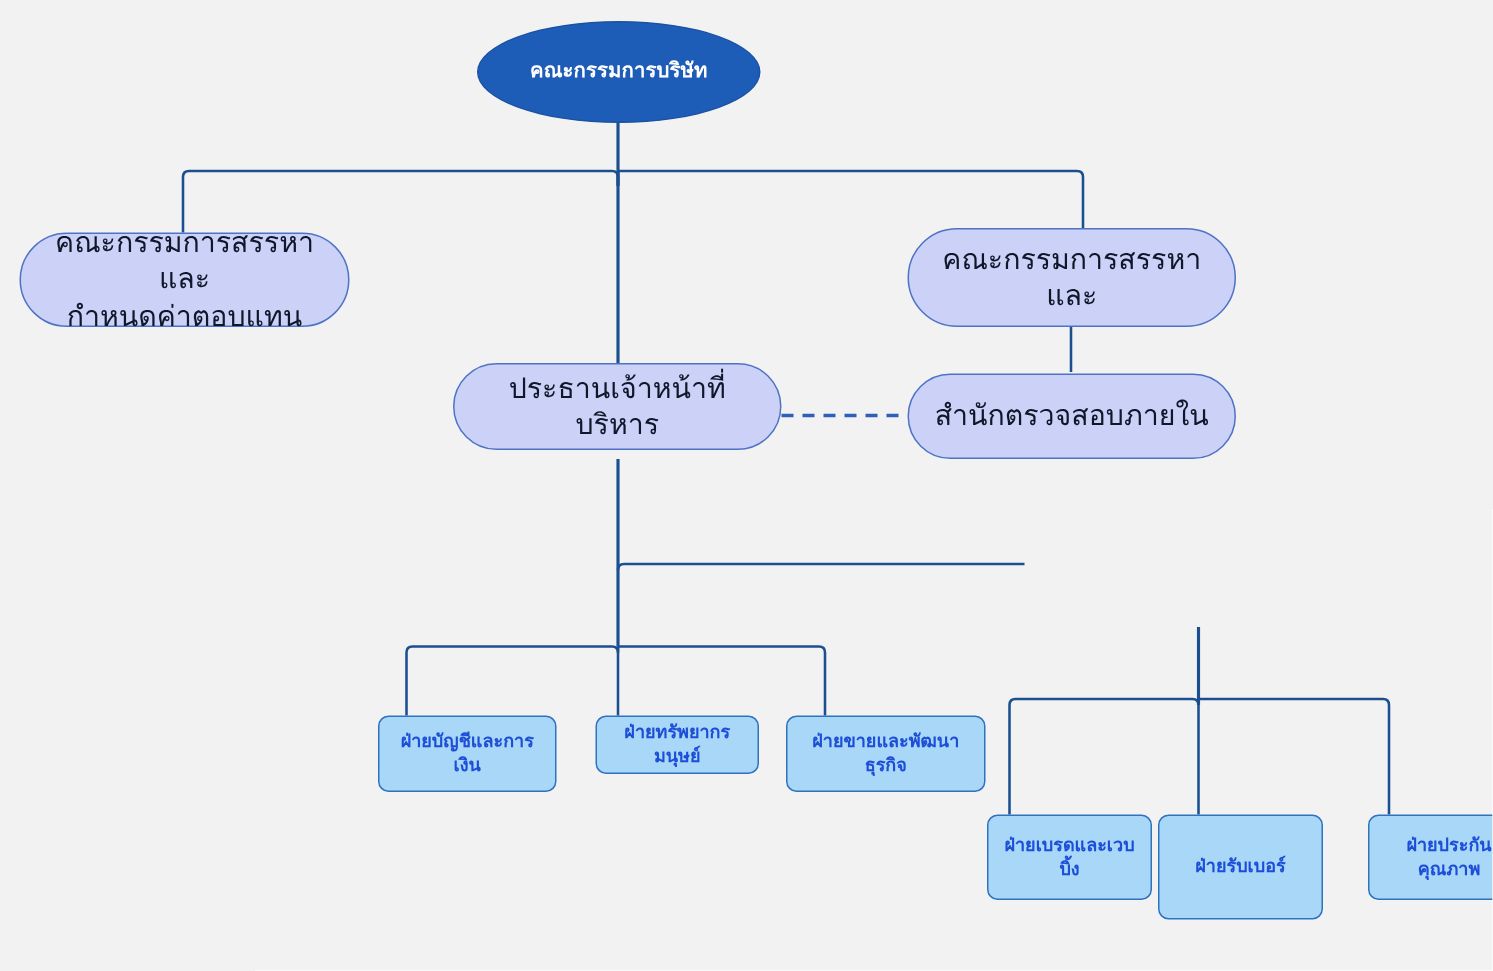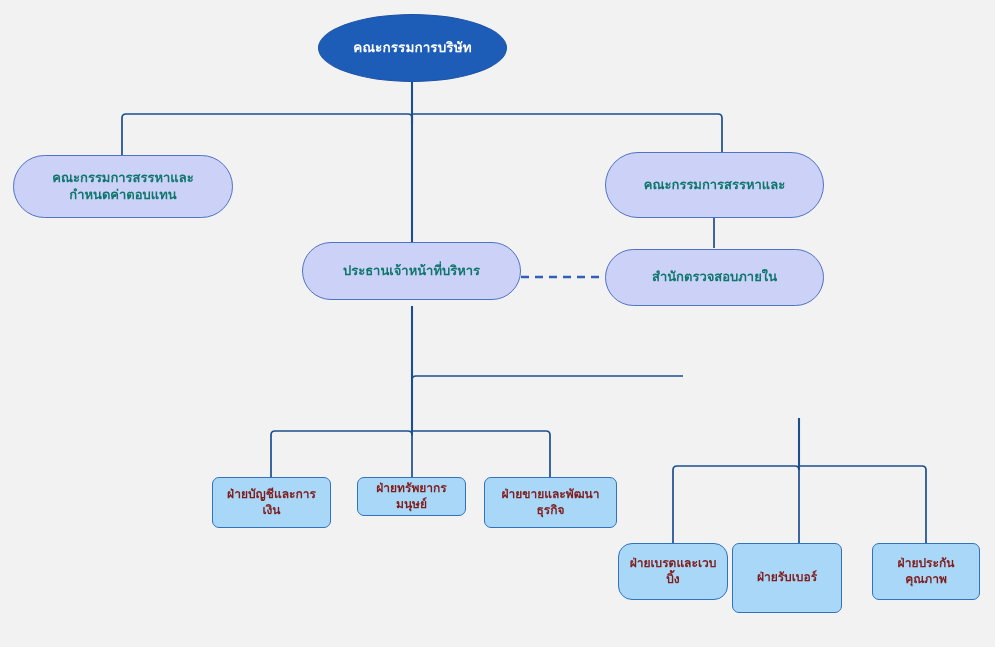--- a/index.html
+++ b/index.html
@@ -46,34 +46,35 @@
     border-radius: 50% / 50%;
     color: #ffffff;
     font-weight: bold;
     font-size: 13.5px;
     letter-spacing: .1px;
   }
   
   .n-pill {
     background: #ccd2f7;
     border: 1.3px solid #4f73c4;
-    color: #0f766e;
-    font-weight: bold;
-    font-size: 13px;
+    color: #0f172a;
+    font-weight: normal;
+    font-size: 19px;
   }
   .n-pill.r-full { border-radius: 999px; }
   .n-pill.r-soft { border-radius: 30px; }
   
   .n-leaf {
     background: #a9d7f7;
     border: 1.3px solid #2f72bd;
     border-radius: 7px;
-    color: #7f1d1d;
+    color: #1d4ed8;
     font-weight: bold;
     font-size: 12px;
+    margin-left: 40px;
   }
 </style>
 </head>
 <body>
 
 <div id="canvas">
 
   <svg id="edges" viewBox="0 0 995 647" xmlns="http://www.w3.org/2000/svg">
     <g fill="none" stroke="#1b4f8f" stroke-width="2.1" stroke-linecap="butt" stroke-linejoin="round">
 
@@ -132,21 +133,21 @@
   </div>
 
   <div class="node n-leaf" style="left:357px; top:477px; width:109px; height:39px;">
     <span class="node-label">ฝ่ายทรัพยากรมนุษย์</span>
   </div>
 
   <div class="node n-leaf" style="left:484px; top:477px; width:133px; height:51px;">
     <span class="node-label">ฝ่ายขายและพัฒนาธุรกิจ</span>
   </div>
 
-  <div class="node n-leaf" style="left:618px; top:543px; width:110px; height:57px;border-radius:14px;">
+  <div class="node n-leaf" style="left:618px; top:543px; width:110px; height:57px;">
     <span class="node-label">ฝ่ายเบรดและเวบบิ้ง</span>
   </div>
 
   <div class="node n-leaf" style="left:732px; top:543px; width:110px; height:70px;">
     <span class="node-label">ฝ่ายรับเบอร์</span>
   </div>
 
   <div class="node n-leaf" style="left:872px; top:543px; width:108px; height:57px;">
     <span class="node-label">ฝ่ายประกันคุณภาพ</span>
   </div>

